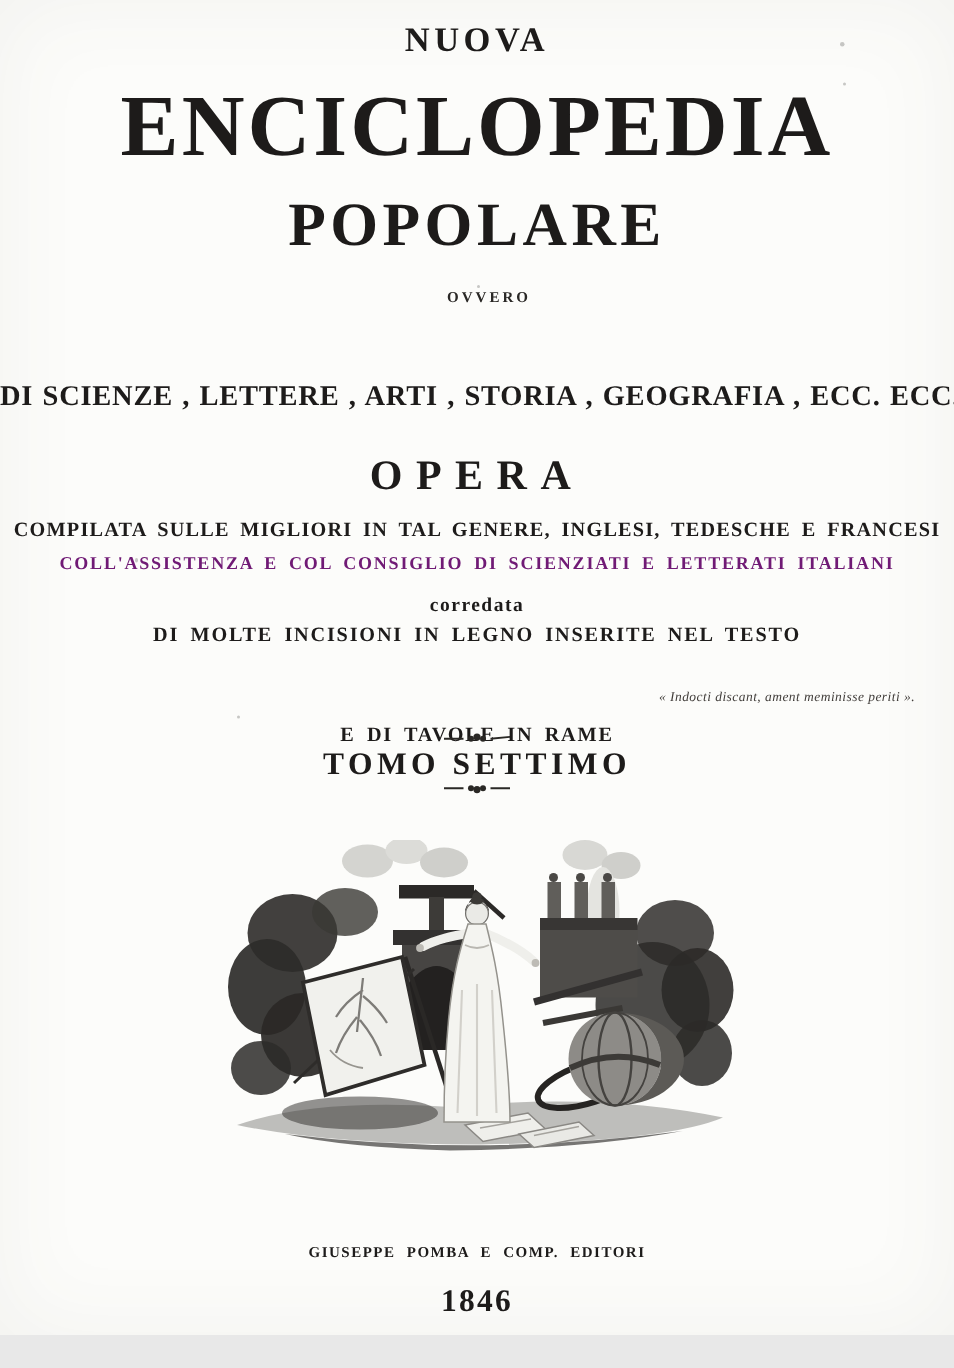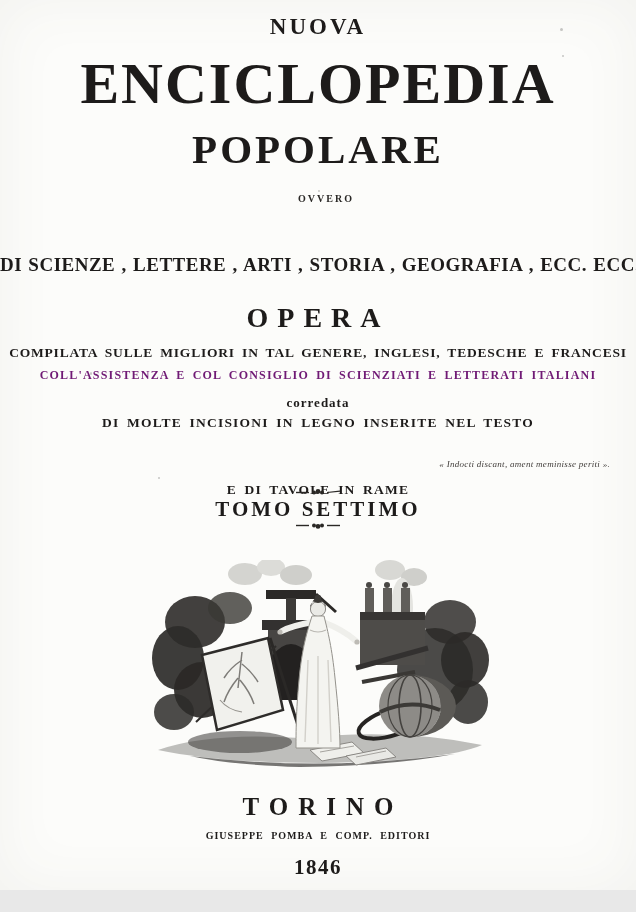--- a/index.html
+++ b/index.html
@@ -147,21 +147,20 @@
       <path d="M163,62 C152,64 141,66 132,71" stroke="#efefeb" stroke-width="6" fill="none" stroke-linecap="round"></path>
       <path d="M173,62 C186,67 197,73 206,81" stroke="#efefeb" stroke-width="6" fill="none" stroke-linecap="round"></path>
       <path d="M162,56 C157,72 152,88 149,120 C146,152 146,172 146,188 L190,188 C190,170 188,146 185,118 C182,88 178,72 174,56 Z" fill="#f4f4f0" stroke="#94928c" stroke-width="1"></path>
       <path d="M160,70 Q168,74 176,70" stroke="#b9b7b1" stroke-width="1.2" fill="none"></path>
       <path d="M158,100 L155,182 M168,96 L168,184 M178,100 L181,182" stroke="#d2d0ca" stroke-width="1.4" fill="none"></path>
       <circle cx="130" cy="72" r="2.6" fill="#bdbbb5"></circle>
       <circle cx="207" cy="82" r="2.6" fill="#bdbbb5"></circle>
     </svg>
   </div>
 
-  <div class="c city">TORINO</div>
   <div class="c publisher">GIUSEPPE POMBA E COMP. EDITORI</div>
   <div class="c year">1846</div>
 
   <div class="speck" style="top:28px;left:560px;width:3px;height:3px;"></div>
   <div class="speck" style="top:55px;left:562px;width:2px;height:2px;"></div>
   <div class="speck" style="top:372px;left:90px;width:2px;height:3px;"></div>
   <div class="speck" style="top:477px;left:158px;width:2px;height:2px;"></div>
   <div class="speck" style="top:190px;left:318px;width:2px;height:2px;"></div>
 
 </div>

